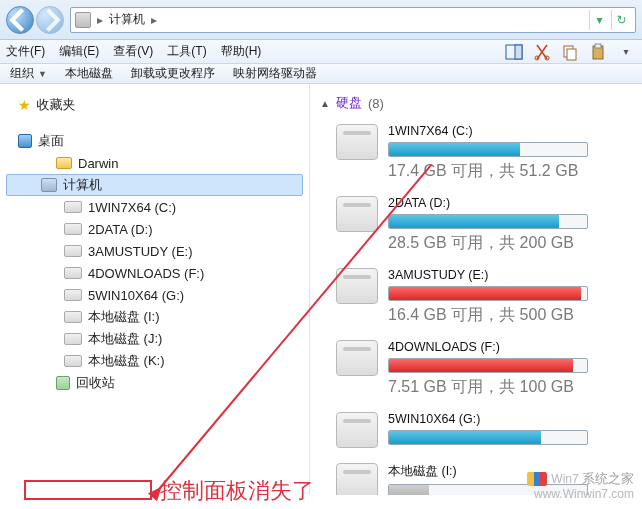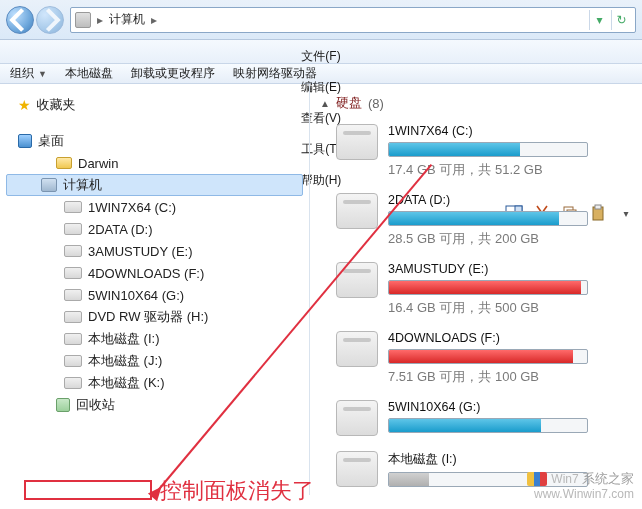--- a/index.html
+++ b/index.html
@@ -13,21 +13,21 @@
 .addr-wrap { flex: 1; display: flex; }
 .addressbar { flex: 1; height: 26px; background: #fff; border: 1px solid #8aa7c7; border-radius: 2px; display: flex; align-items: center; padding: 0 4px; gap: 6px; }
 .addr-icon { width: 16px; height: 16px; background: linear-gradient(#e0e0e0,#bdbdbd); border: 1px solid #999; border-radius: 2px; }
 .addr-sep { color: #666; }
 .addr-part { color: #222; }
 .addr-end { margin-left: auto; display: flex; gap: 2px; }
 .addr-end .ab { width: 20px; height: 20px; border-left: 1px solid #cbd8e8; display: flex; align-items: center; justify-content: center; color: #4a6; }
 .refresh { color: #2a65a8; }
 
 
-.menubar { height: 24px; background: linear-gradient(#f5f9fe,#e8f0fa); border-bottom: 1px solid #c8d6e8; display: flex; align-items: center; padding: 8px 6px; gap: 14px; flex-direction: column; }
+.menubar { height: 24px; background: linear-gradient(#f5f9fe,#e8f0fa); border-bottom: 1px solid #c8d6e8; display: flex; align-items: center; padding: 0 6px; gap: 14px; }
 .menubar .mi { color: #1a1a1a; cursor: default; }
 .menubar .right { margin-left: auto; display: flex; gap: 8px; align-items: center; }
 .ticon { width: 20px; height: 20px; display: flex; align-items: center; justify-content: center; }
 .ticon svg { width: 18px; height: 18px; }
 
 
 .toolbar { height: 20px; background: linear-gradient(#f7fbff,#e6eef8); border-bottom: 1px solid #c8d6e8; display: flex; align-items: center; padding: 0 10px; gap: 18px; color: #1a1a1a; }
 .toolbar .tb { cursor: default; display: flex; align-items: center; gap: 4px; }
 .toolbar .chev { font-size: 9px; color: #555; }
 
@@ -48,34 +48,34 @@
 .net-icon { width: 14px; height: 14px; border-radius: 50%; background: radial-gradient(circle at 30% 30%, #7fd0ff,#1a7fc8); border: 1px solid #1a6aa8; }
 .recycle-icon { width: 14px; height: 14px; border: 1px solid #6aa06a; border-radius: 2px; background: linear-gradient(#c8e8c8,#9cd09c); }
 .folder-icon { width: 16px; height: 12px; background: linear-gradient(#ffe9a8,#f0c850); border: 1px solid #c8a030; border-radius: 2px; }
 .desk-icon { width: 14px; height: 14px; border: 1px solid #2a6aa8; background: linear-gradient(#9fd0ff,#4a90d0); border-radius: 2px; }
 
 .section-gap { height: 14px; }
 
 
 .group-header { display: flex; align-items: center; gap: 6px; padding: 4px 0 8px 2px; font-size: 13px; }
 .group-header .tri { font-size: 10px; color: #555; }
-.group-header .gname { color: #7f1d1d; }
+.group-header .gname { color: #6d28d9; }
 .group-header .gcount { color: #666; }
 
 .drive-item { display: flex; gap: 10px; padding: 4px 0 10px 18px; }
 .drive-big-icon { width: 42px; height: 36px; background: linear-gradient(#f4f4f4,#dcdcdc); border: 1px solid #b8b8b8; border-radius: 4px; position: relative; flex-shrink: 0; }
 .drive-big-icon::after { content: ""; position: absolute; left: 6px; right: 6px; top: 6px; height: 4px; background: #c8c8c8; border-radius: 2px; }
 .drive-info { flex: 1; padding-right: 10px; }
 .drive-name { font-size: 12.5px; color: #111; margin-bottom: 4px; }
 .drive-bar { height: 15px; border: 1px solid #9aa8b6; border-radius: 2px; background: #f4f6f8; overflow: hidden; margin-bottom: 4px; width: 200px; }
 .drive-fill { height: 100%; }
 .drive-fill.blue { background: linear-gradient(#5ec5e8, #1a9ccc); }
 .drive-fill.red { background: linear-gradient(#ff6a6a, #d82828); }
 .drive-fill.gray { background: linear-gradient(#d0d0d0, #b0b0b0); }
-.drive-stats { font-size: 13px; color: #7a7a7a; }
+.drive-stats { font-size: 16px; color: #7a7a7a; }
 
 
 .anno-box { position: absolute; border: 2px solid #e03040; pointer-events: none; }
 .anno-text { position: absolute; color: #e03040; font-size: 22px; font-family: "SimSun", serif; pointer-events: none; }
 .anno-line { position: absolute; height: 2px; background: #e03040; transform-origin: left center; pointer-events: none; }
 .anno-arrow { position: absolute; width: 0; height: 0; border-style: solid; pointer-events: none; }
 
 
 .wm { position: absolute; right: 8px; bottom: 6px; font-size: 12px; color: #b8b8b8; text-align: right; line-height: 1.3; }
 .wm .cn { color: #a0a0a0; font-size: 13px; margin-top: 9px; }
@@ -196,24 +196,20 @@
           <div class="node l3">
             <span class="drive-icon"></span>
             <span>4DOWNLOADS (F:)</span>
           </div>
           <div class="node l3">
             <span class="drive-icon"></span>
             <span>5WIN10X64 (G:)</span>
           </div>
           <div class="node l3">
             <span class="drive-icon"></span>
-            <span>DVD RW 驱动器 (H:)</span>
-          </div>
-          <div class="node l3">
-            <span class="drive-icon"></span>
             <span>本地磁盘 (I:)</span>
           </div>
           <div class="node l3">
             <span class="drive-icon"></span>
             <span>本地磁盘 (J:)</span>
           </div>
           <div class="node l3">
             <span class="drive-icon"></span>
             <span>本地磁盘 (K:)</span>
           </div>

